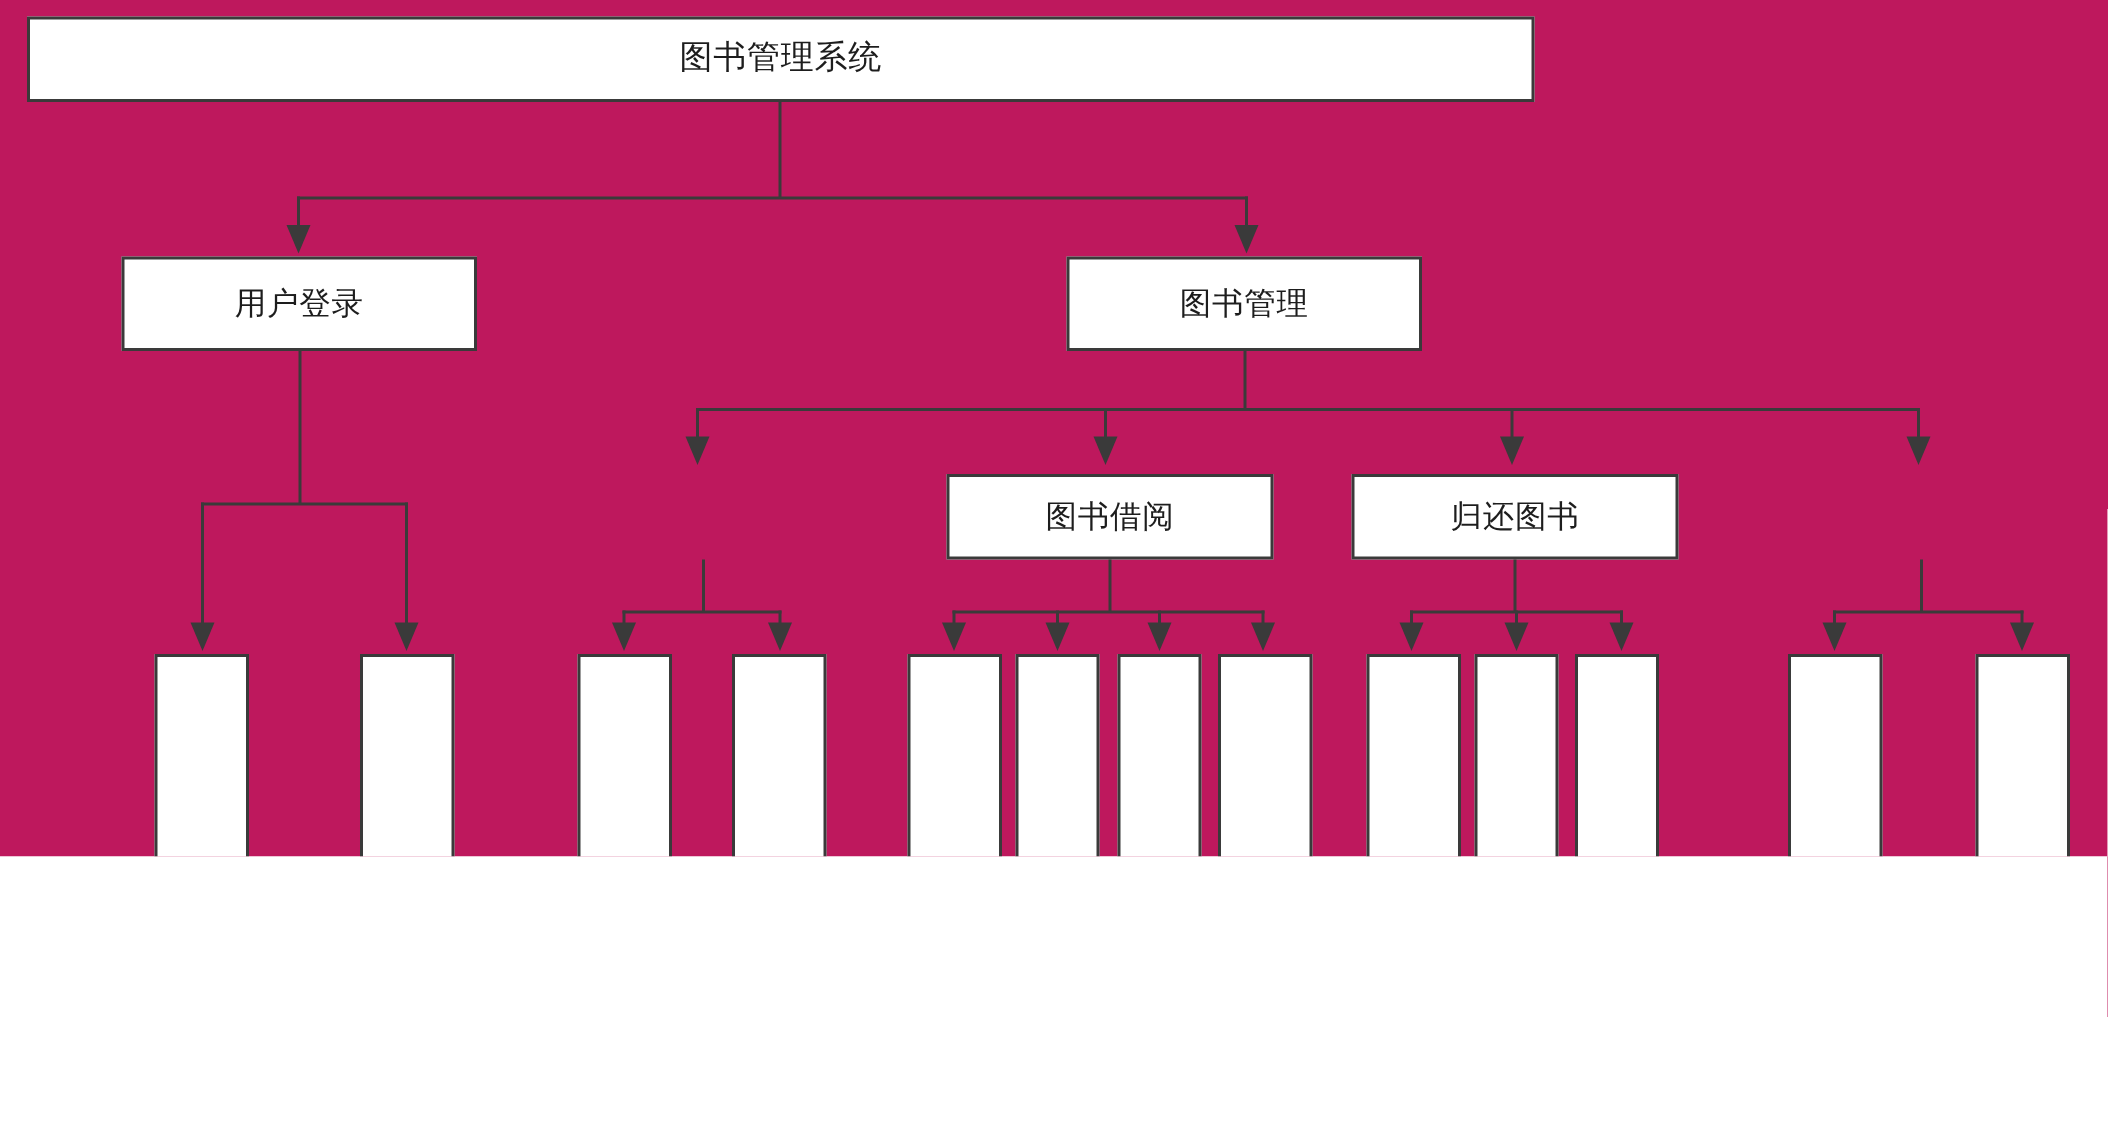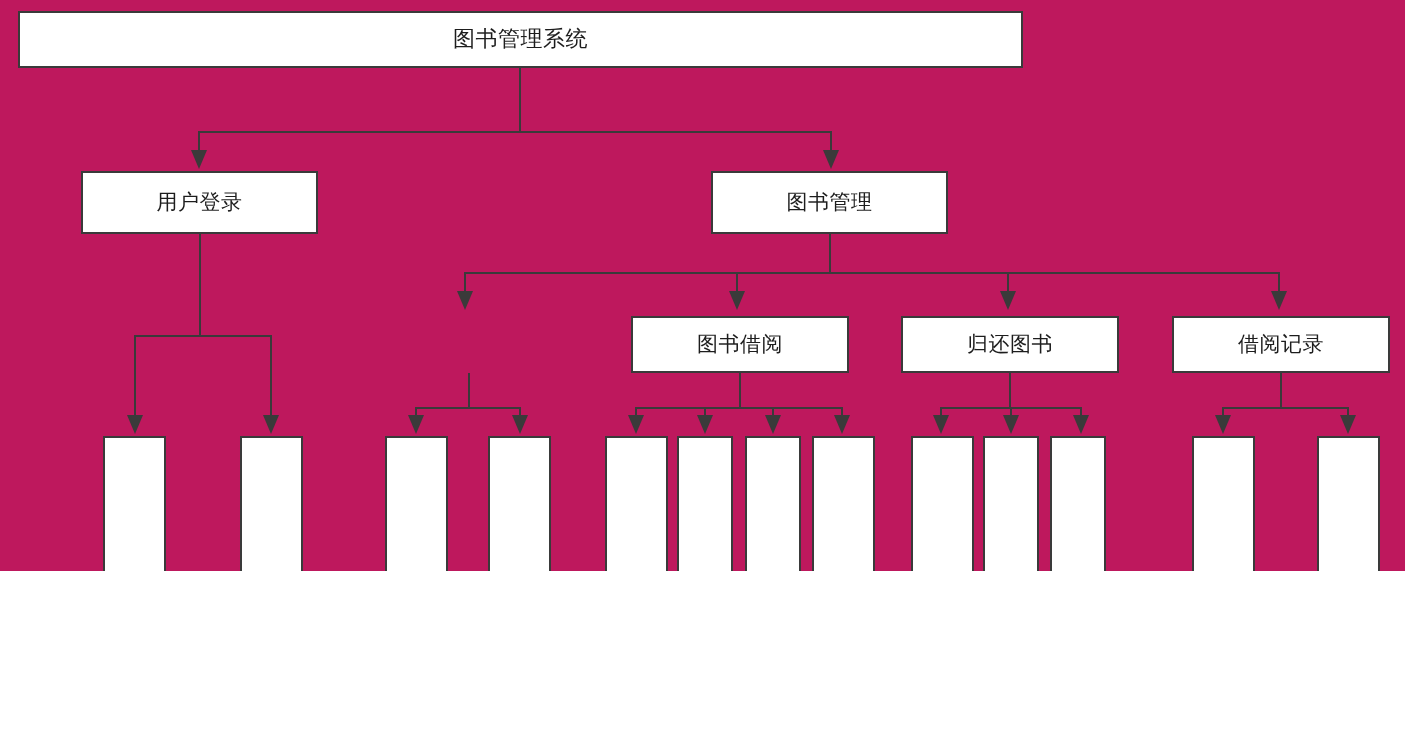--- a/index.html
+++ b/index.html
@@ -118,23 +118,20 @@
   <div class="arrow" style="left:1000px; top:291px;"></div>
   <div class="edge vline" style="left:1278px; top:272px; width:2px; height:23px;"></div>
   <div class="arrow" style="left:1271px; top:291px;"></div>
 
   <div class="node h" style="left:631px; top:316px; width:218px; height:57px;">
     <span class="label">图书借阅</span>
   </div>
   <div class="node h" style="left:901px; top:316px; width:218px; height:57px;">
     <span class="label">归还图书</span>
   </div>
-  <div class="node h" style="left:1172px; top:316px; width:218px; height:57px;">
-    <span class="label">借阅记录</span>
-  </div>
 
   <div class="edge vline" style="left:468px; top:373px; width:2px; height:35px;"></div>
   <div class="edge hline" style="left:415px; top:407px; width:106px; height:2px;"></div>
   <div class="edge vline" style="left:415px; top:407px; width:2px; height:14px;"></div>
   <div class="arrow" style="left:408px; top:415px;"></div>
   <div class="edge vline" style="left:519px; top:407px; width:2px; height:14px;"></div>
   <div class="arrow" style="left:512px; top:415px;"></div>
 
   <div class="edge vline" style="left:739px; top:373px; width:2px; height:35px;"></div>
   <div class="edge hline" style="left:635px; top:407px; width:208px; height:2px;"></div>

